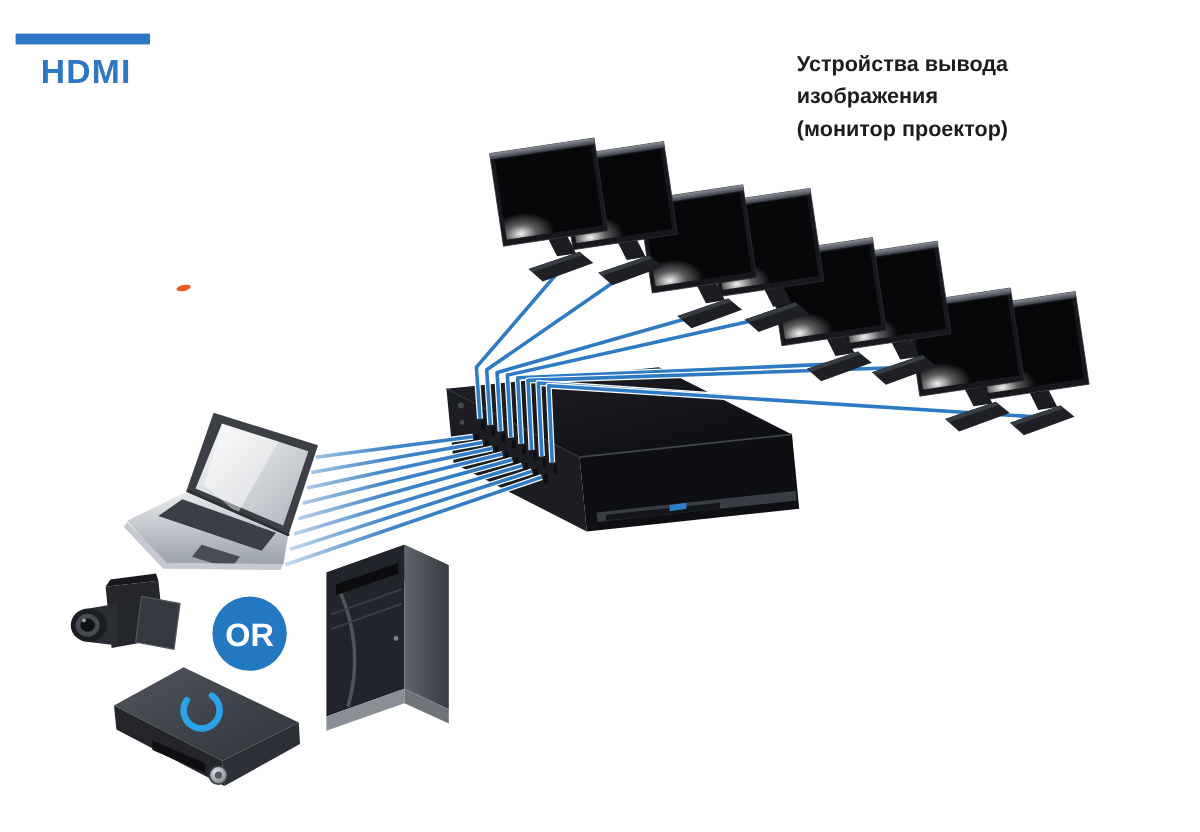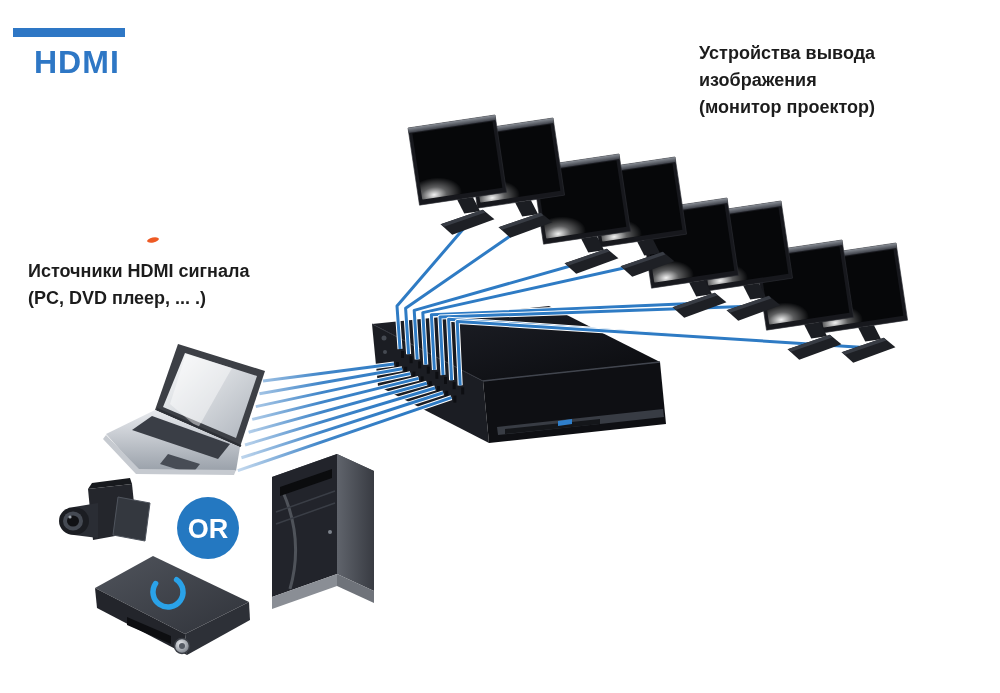--- a/index.html
+++ b/index.html
@@ -1,24 +1,24 @@
 <!DOCTYPE html>
 <html><head>
 <meta charset="utf-8">
 <style>
   html,body{margin:0;padding:0;background:#ffffff;}
   body{width:1000px;height:693px;overflow:hidden;}
   .stage{position:relative;width:1000px;height:693px;font-family:"Liberation Sans","DejaVu Sans",sans-serif;background:#fff;}
   #scene{position:absolute;left:0;top:0;}
   .label{position:absolute;font-weight:bold;font-size:18px;line-height:1.5;color:#1c1c1c;white-space:pre-line;}
-  .label-outputs{left:699px;top:40px;}
+  .label-outputs{left:664px;top:40px;}
   .label-sources{left:28px;top:258px;}
   .label-switch{left:450px;top:468px;width:340px;text-align:center;}
   .hdmi-bar{position:absolute;left:13px;top:28px;width:112px;height:9px;background:#2e77c5;}
-  .hdmi-text{position:absolute;left:34px;top:44px;font-size:32px;font-weight:600;color:#2e77c5;letter-spacing:1px;}
+  .hdmi-text{position:absolute;left:34px;top:44px;font-size:28px;font-weight:600;color:#2e77c5;letter-spacing:1px;}
 </style>
 </head>
 <body>
 
 <div class="stage">
 
   <svg id="scene" width="1000" height="693" viewBox="0 0 1000 693">
     <defs>
       <linearGradient id="fadeIn" gradientUnits="userSpaceOnUse" x1="225" y1="0" x2="400" y2="0">
         <stop offset="0" stop-color="#d9e6f4"></stop>
@@ -256,15 +256,13 @@
       </g>
 
     <ellipse cx="153" cy="240" rx="6" ry="2.5" fill="#ee5a24" transform="rotate(-12 153 240)"></ellipse>
   </svg>
 
   <div class="hdmi-bar"></div>
   <div class="hdmi-text">HDMI</div>
   <div class="label label-outputs">Устройства вывода
 изображения
 (монитор проектор)</div>
-  <div class="label label-sources">Источники HDMI сигнала
-(PC, DVD плеер, ... .)</div>
 </div>
 
 </body></html>

